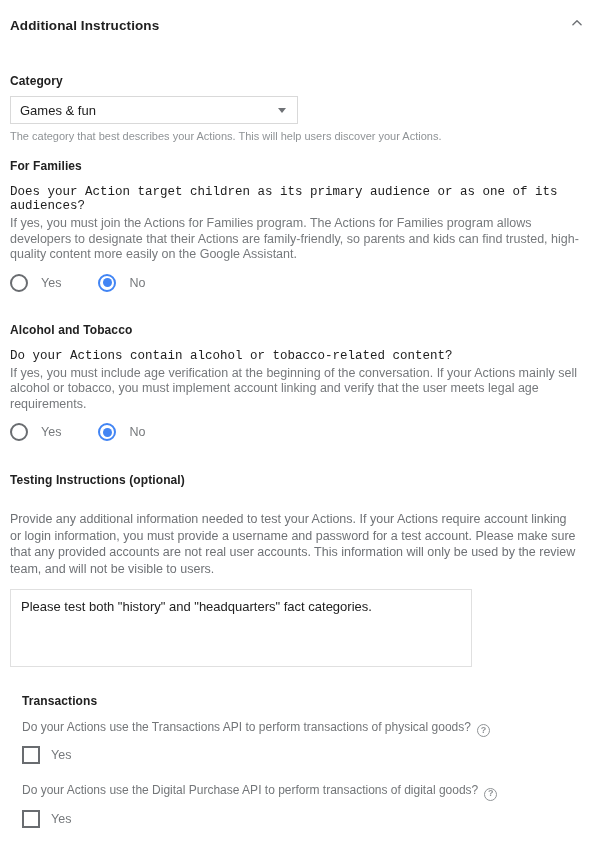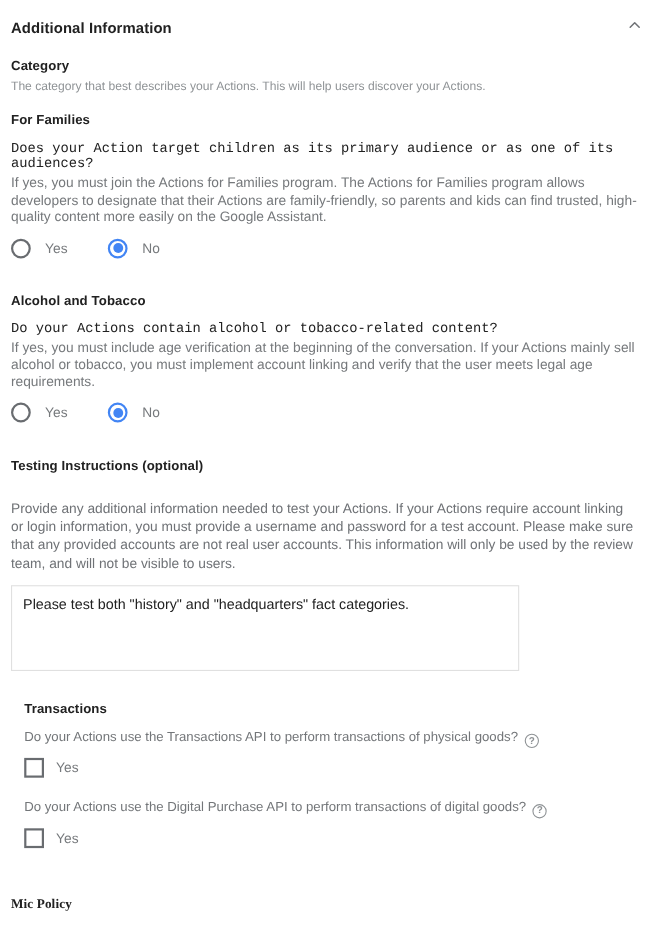--- a/index.html
+++ b/index.html
@@ -16,21 +16,21 @@
 
   
   .hdr { display: flex; align-items: center; justify-content: space-between; height: 18px; }
   .hdr-title { font-size: 13.5px; font-weight: bold; color: #212121; letter-spacing: 0.1px; }
   .collapse-btn { width: 20px; height: 20px; display: flex; align-items: center; justify-content: center; cursor: pointer; margin-right: 8px; }
 
   
   .sec-title { font-size: 12px; font-weight: bold; color: #212121; letter-spacing: 0.1px; }
 
   
-  .category { margin-top: 19px; }
+  .category { margin-top: 40px; }
   .select-box {
     margin-top: 8px;
     width: 288px; height: 28px;
     border: 1px solid #d9d9d9;
     display: flex; align-items: center; justify-content: space-between;
     padding: 0 11px 0 9px;
     cursor: pointer;
     background: #fff;
   }
   .select-value { font-size: 13px; color: #212121; }
@@ -92,32 +92,36 @@
   .checkbox-box { width: 18px; height: 18px; border: 2px solid #696c70; background: #fff; flex: none; }
   .checkbox-label { margin-left: 11px; font-size: 12.5px; color: #76797c; }
   .q2 { margin-top: 19px; }
 </style>
 </head>
 <body>
 
 <div class="page">
 
   <div class="hdr">
-    <div class="hdr-title">Additional Information</div>
+    <div class="hdr-title">Additional Instructions</div>
     <div class="collapse-btn">
       <span>
         <svg width="14" height="14" viewBox="0 0 24 24" fill="none" stroke="#6f7276" stroke-width="2.4" stroke-linecap="round" stroke-linejoin="round">
             <polyline points="5,15 12,8 19,15"></polyline>
           </svg>
       </span>
     </div>
   </div>
 
   <div class="category">
     <div class="sec-title">Category</div>
+    <div class="select-box">
+      <span class="select-value">Games &amp; fun</span>
+      <span class="caret-down"></span>
+    </div>
     <div class="field-helper">The category that best describes your Actions. This will help users discover your Actions.</div>
   </div>
 
   <div class="group-ff">
     <div class="sec-title">For Families</div>
     <div class="question-dark">Does your Action target children as its primary audience or as one of its audiences?</div>
     <div class="helper-p">If yes, you must join the Actions for Families program. The Actions for Families program allows developers to designate that their Actions are family-friendly, so parents and kids can find trusted, high-quality content more easily on the Google Assistant.</div>
     <div class="radio-row">
       <div class="radio-opt">
         <span class="radio-circle"></span>

